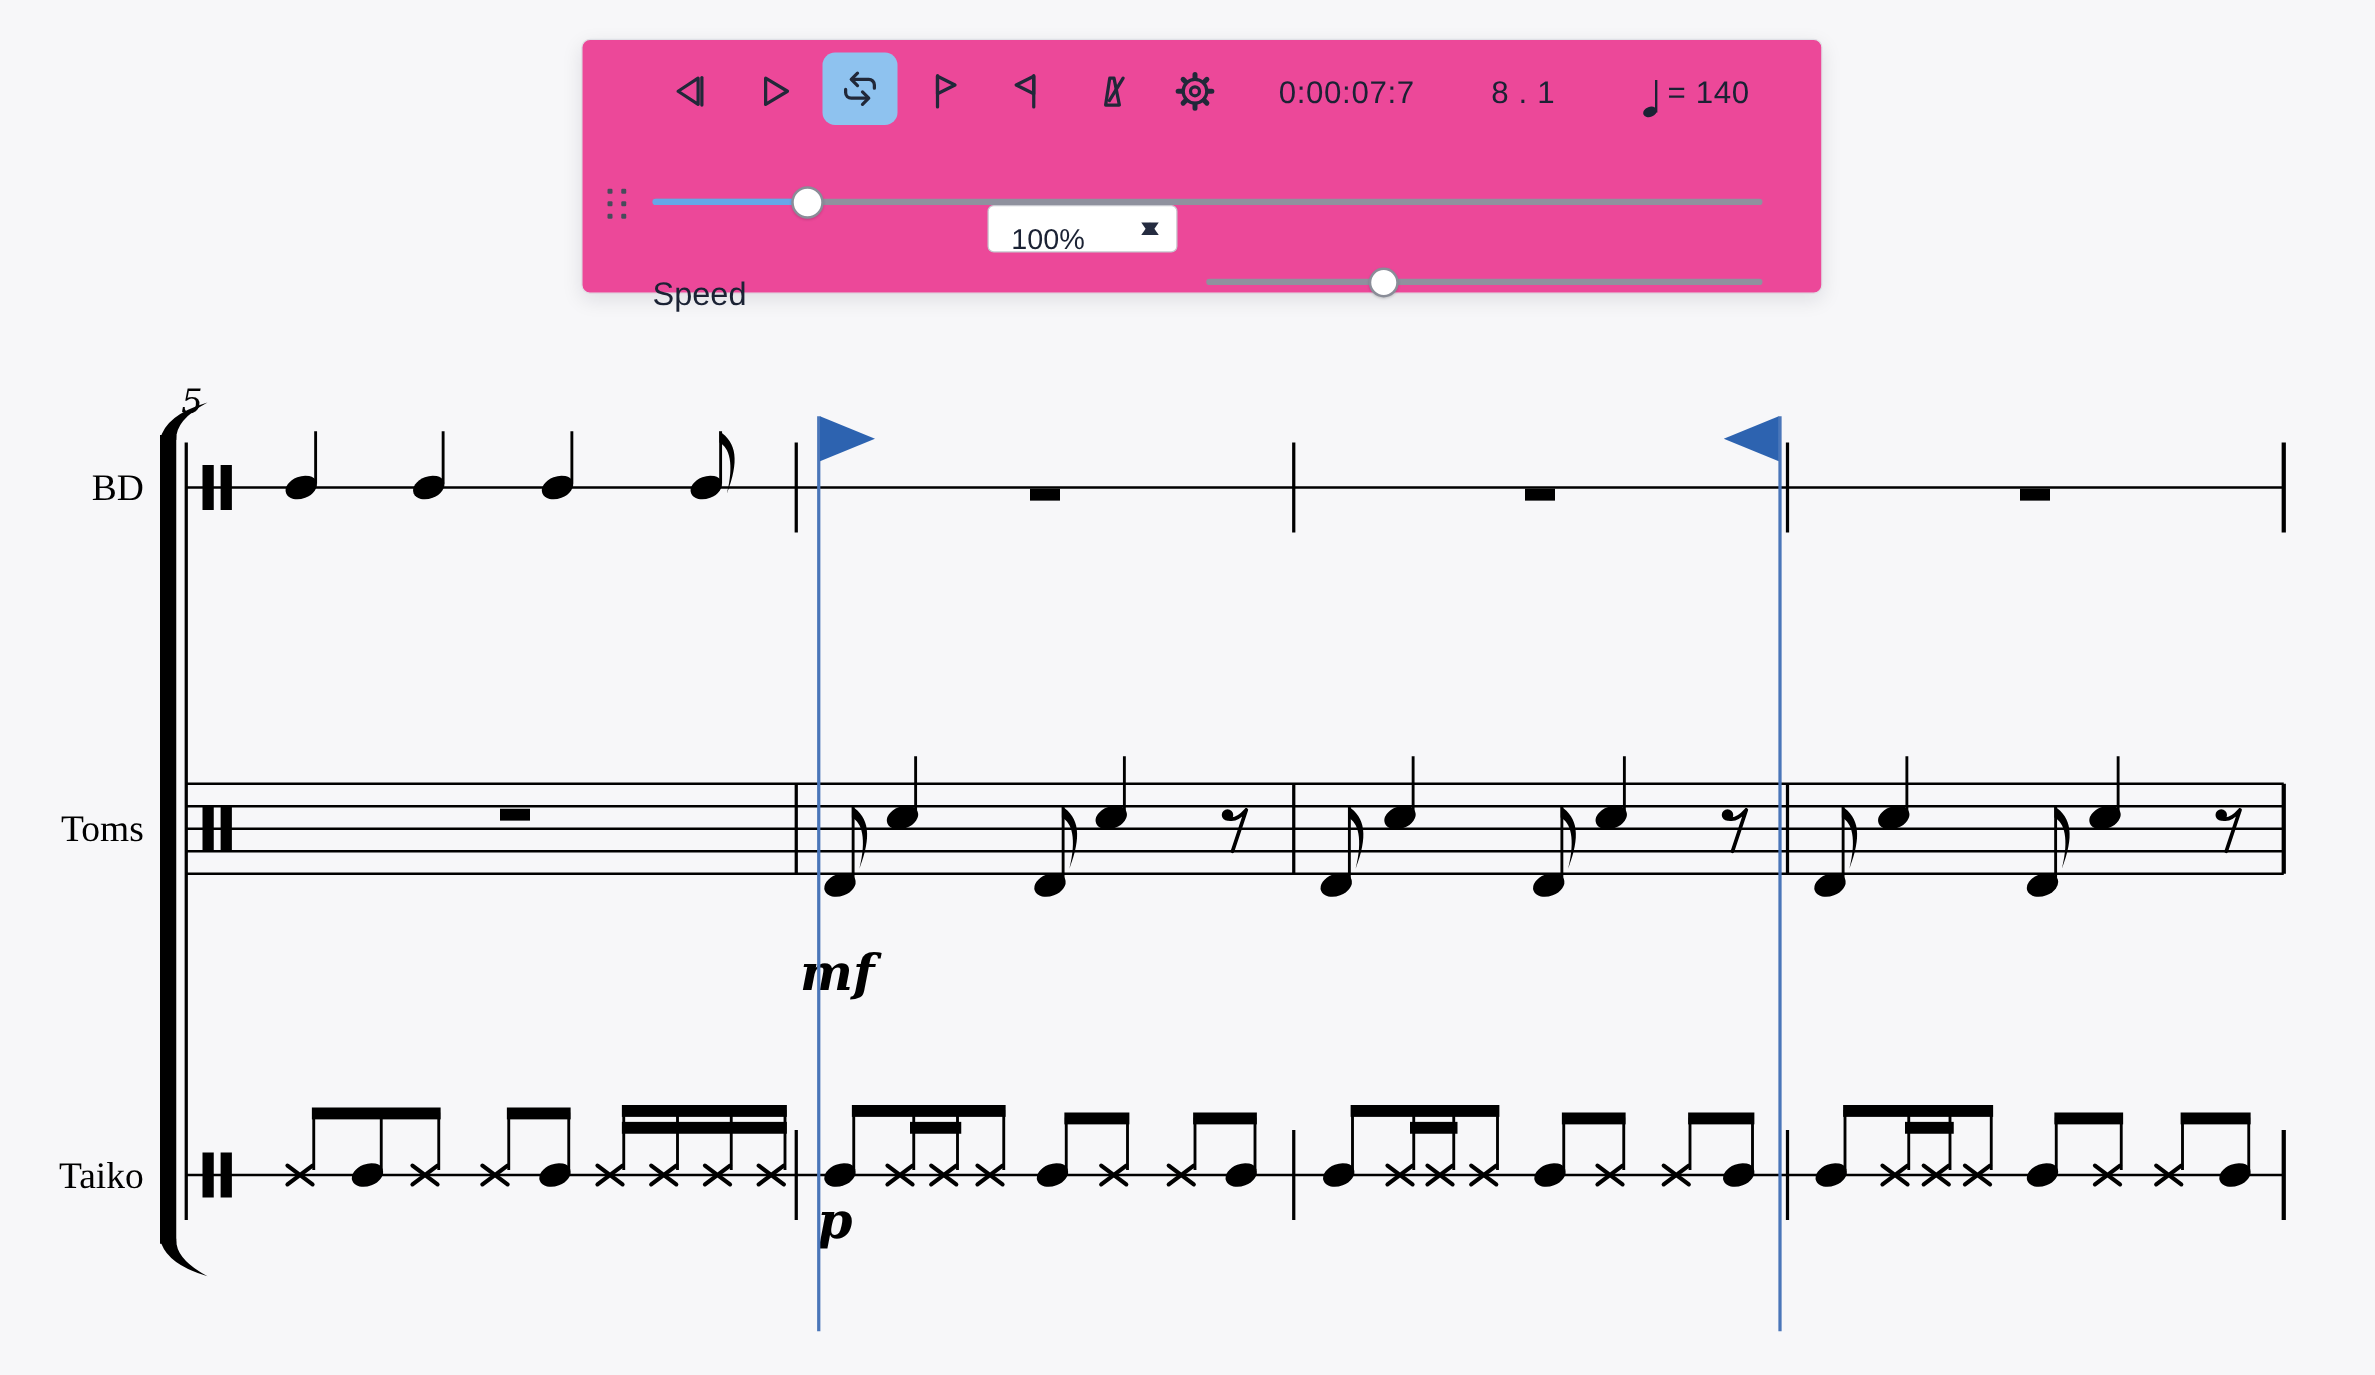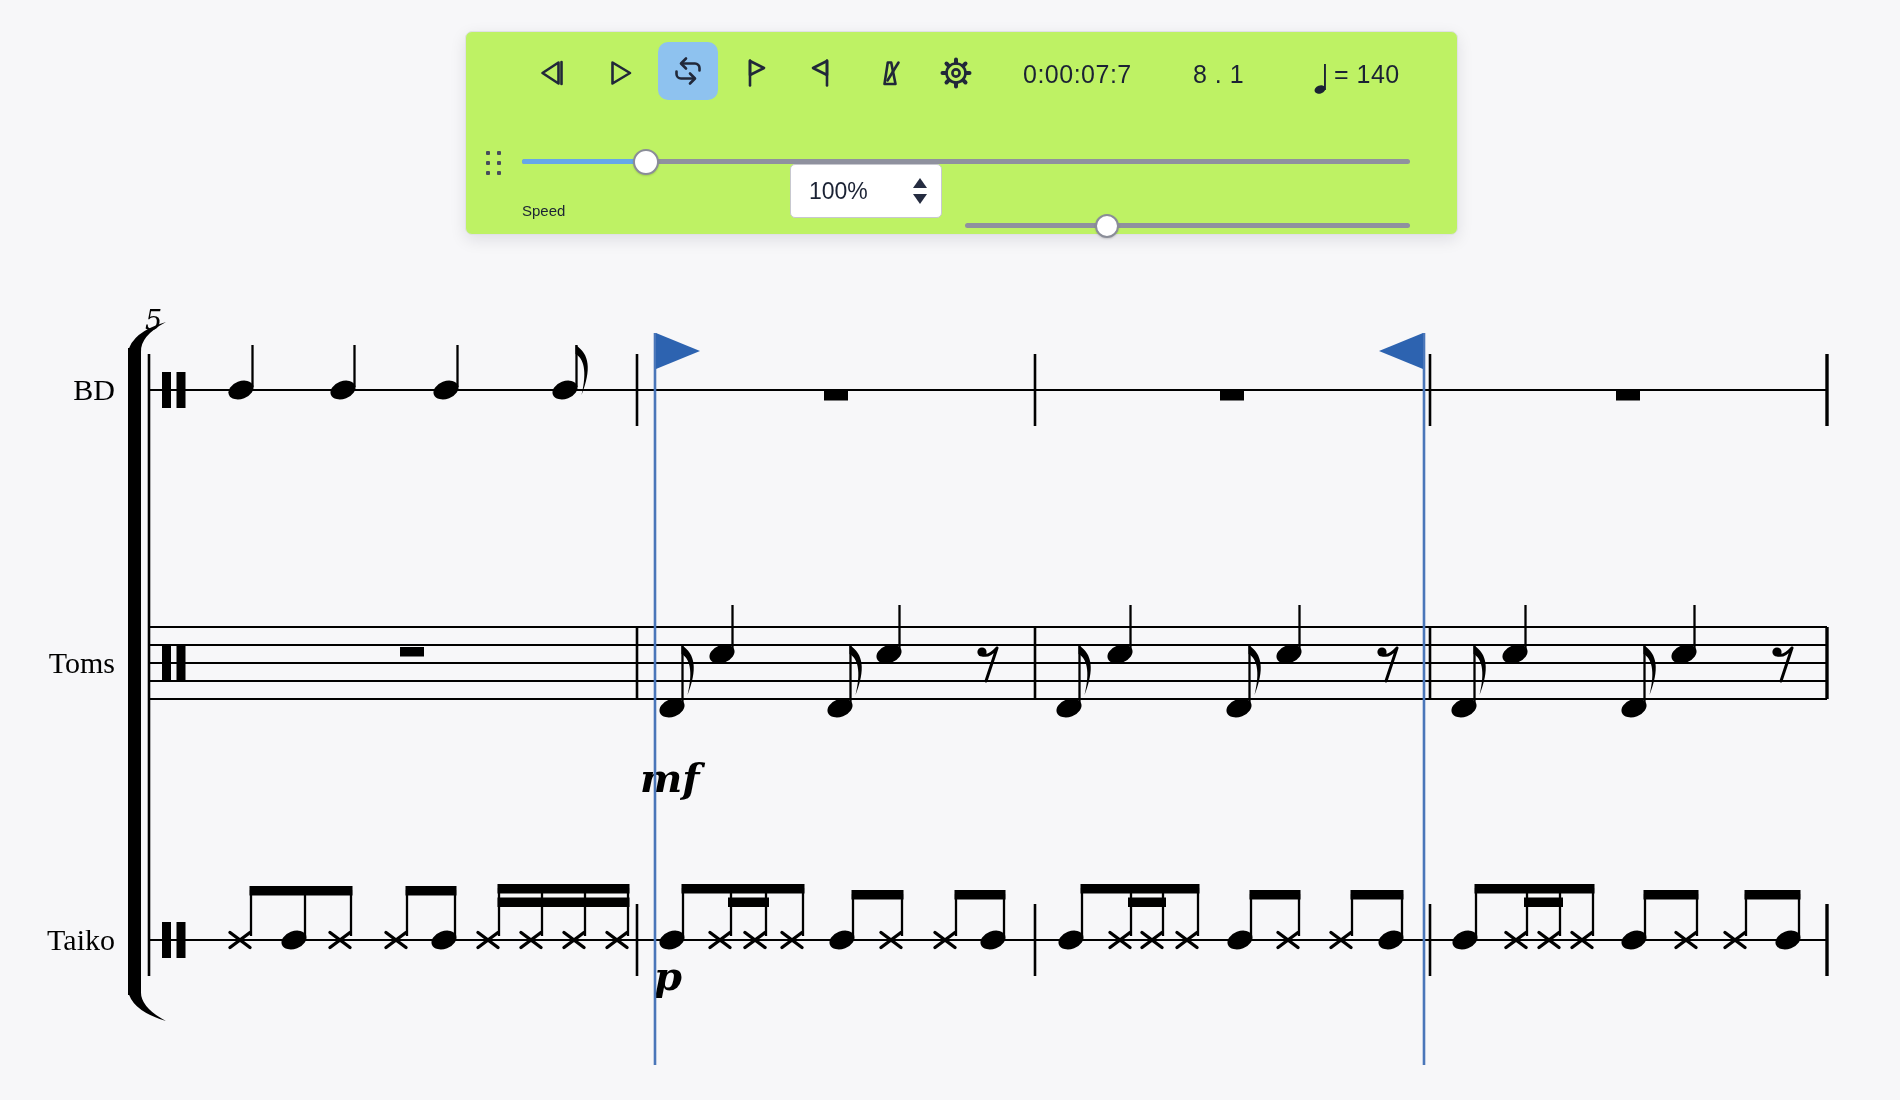--- a/index.html
+++ b/index.html
@@ -8,21 +8,21 @@
     background:#f7f7f9;
     font-family:"Liberation Sans",sans-serif;
     position:relative;
   }
   .stage{position:absolute;inset:0;}
   svg text{user-select:none;}
 
   
   .panel{
     position:absolute;left:465px;top:31px;width:991px;height:202px;
-    background:#bef264;border:1px solid #e0e1e6;border-radius:7px;
+    background:#ec4899;border:1px solid #e0e1e6;border-radius:7px;
     box-shadow:0 5px 16px rgba(20,24,40,.10);
     z-index:5;
   }
   .tbtn{
     position:absolute;width:36px;height:36px;top:23px;
     display:flex;align-items:center;justify-content:center;
     border-radius:8px;cursor:pointer;
   }
   .tbtn svg{display:block;}
   .tbtn.active{
@@ -42,23 +42,23 @@
   .grip i{position:absolute;width:4px;height:4px;background:#474c5b;border-radius:1px;}
   .track{position:absolute;height:5px;border-radius:3px;background:#8f919e;}
   .track .fill{position:absolute;left:0;top:0;height:5px;border-radius:3px;background:#66a7e8;}
   .knob{
     position:absolute;width:26px;height:26px;border-radius:50%;
     background:#fff;border:2px solid #8a8d98;box-sizing:border-box;cursor:pointer;
     box-shadow:0 1px 2px rgba(0,0,0,.15);
   }
 
   
-  .speed-label{position:absolute;left:56px;top:170px;font-size:15px;color:#1b2234;text-align:center;}
+  .speed-label{position:absolute;left:56px;top:188px;font-size:26px;color:#1b2234;text-align:center;}
   .spin{
-    position:absolute;left:324px;top:132px;width:152px;height:54px;box-sizing:border-box;
+    position:absolute;left:324px;top:132px;width:152px;height:38px;box-sizing:border-box;
     background:#ffffff;border:1px solid #c7c8cf;border-radius:5px;
   }
   .spin .val{
     position:absolute;left:18px;top:0;height:52px;line-height:52px;
     font-size:23px;color:#1b2234;
   }
   .spin .arr{position:absolute;right:14px;width:0;height:0;cursor:pointer;
     border-left:7px solid transparent;border-right:7px solid transparent;}
   .spin .up{top:13px;border-bottom:10px solid #252c40;}
   .spin .dn{bottom:13px;border-top:10px solid #252c40;}

